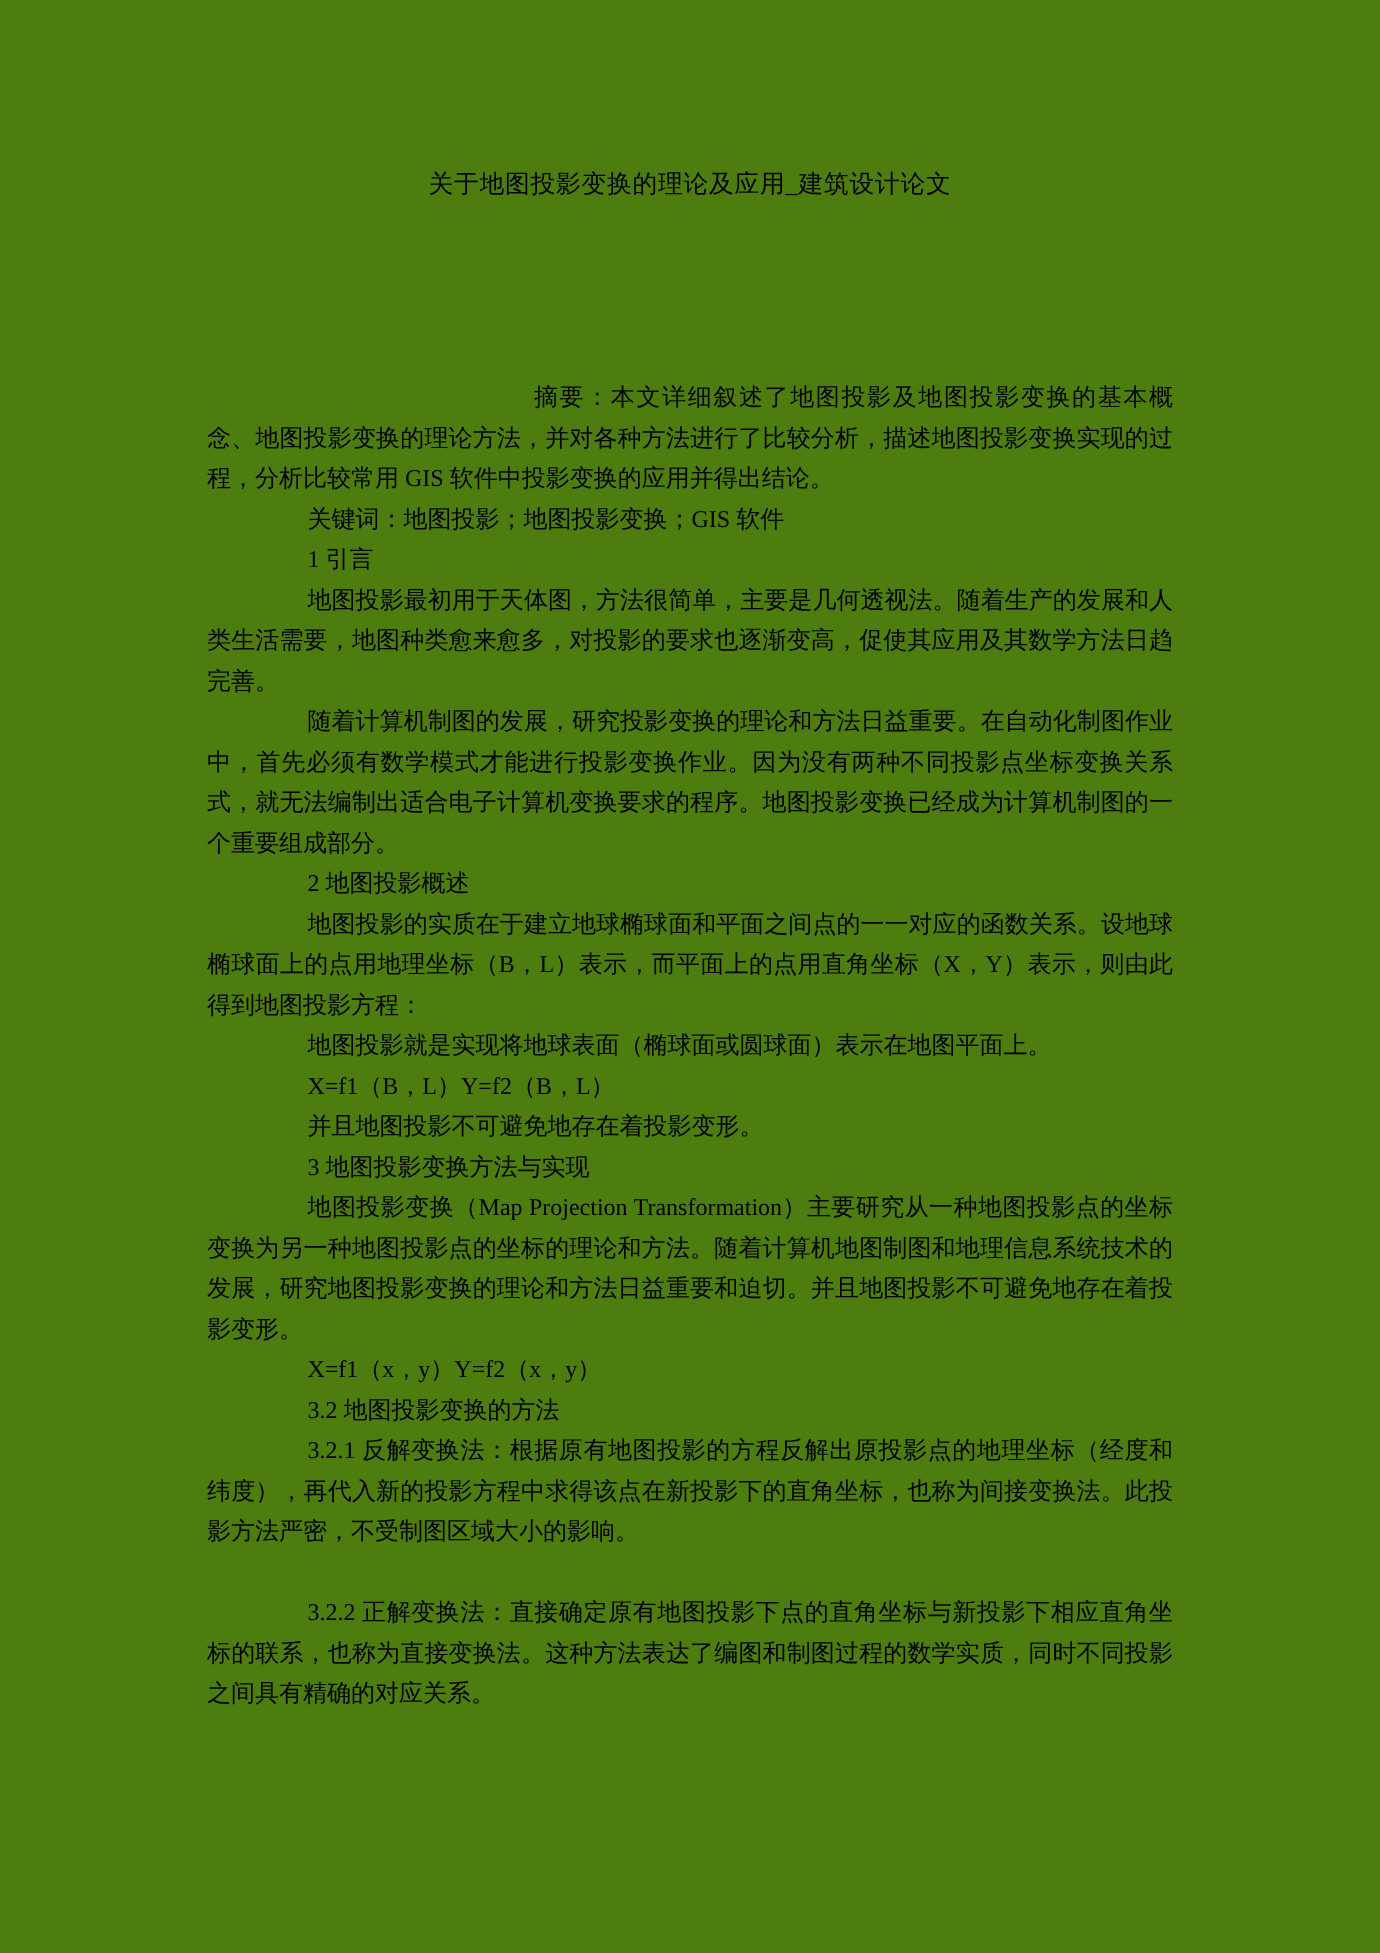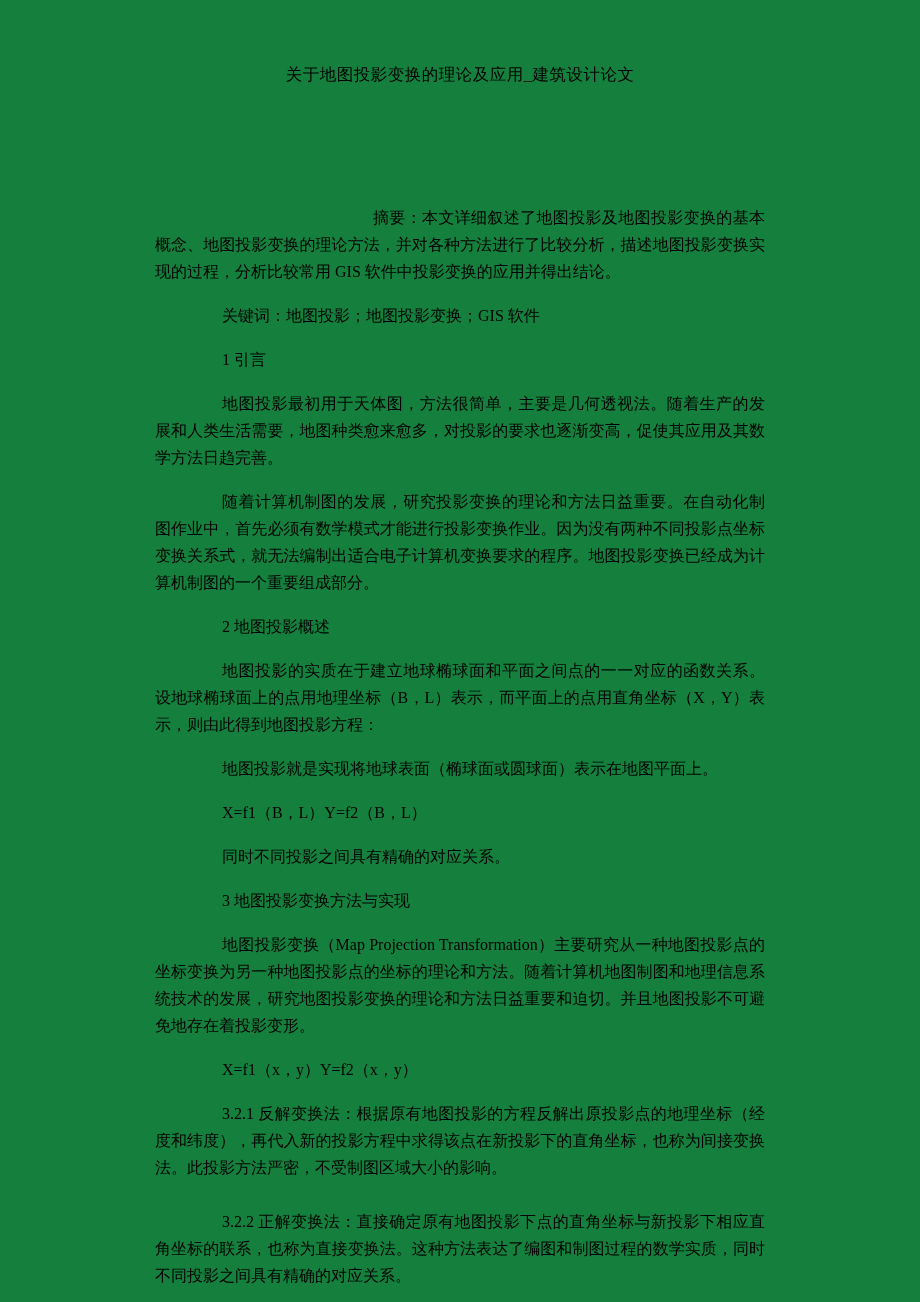--- a/index.html
+++ b/index.html
@@ -9,40 +9,40 @@
   body {
     width: 920px;
     height: 1302px;
     background: #ffffff;
     overflow: hidden;
   }
   .page {
     position: relative;
     width: 920px;
     height: 1302px;
-    background: #15803d;
+    background: #4d7c0f;
     color: #000000;
     font-family: "Liberation Serif", "DejaVu Serif", serif;
     box-sizing: border-box;
-    padding-top: 64px;
+    padding-top: 112px;
   }
   .doc-title {
     margin: 0;
     font-size: 16.5px;
     font-weight: 400;
     text-align: center;
     line-height: 22px;
     letter-spacing: 0.5px;
   }
   .doc-body {
     margin: 118px 138px 0 138px;
     width: 644px;
   }
   .para {
-    margin: 17px;
+    margin: 0;
     font-size: 16px;
     line-height: 27px;
     text-align: justify;
     text-justify: inter-character;
     word-break: break-all;
   }
 </style>
 </head>
 <body>
 
@@ -51,20 +51,21 @@
   <div class="doc-body">
       <p class="para" style="text-indent: 218px;">摘要：本文详细叙述了地图投影及地图投影变换的基本概念、地图投影变换的理论方法，并对各种方法进行了比较分析，描述地图投影变换实现的过程，分析比较常用 GIS 软件中投影变换的应用并得出结论。</p>
       <p class="para" style="text-indent: 67px;">关键词：地图投影；地图投影变换；GIS 软件</p>
       <p class="para" style="text-indent: 67px;">1  引言</p>
       <p class="para" style="text-indent: 67px;">地图投影最初用于天体图，方法很简单，主要是几何透视法。随着生产的发展和人类生活需要，地图种类愈来愈多，对投影的要求也逐渐变高，促使其应用及其数学方法日趋完善。</p>
       <p class="para" style="text-indent: 67px;">随着计算机制图的发展，研究投影变换的理论和方法日益重要。在自动化制图作业中，首先必须有数学模式才能进行投影变换作业。因为没有两种不同投影点坐标变换关系式，就无法编制出适合电子计算机变换要求的程序。地图投影变换已经成为计算机制图的一个重要组成部分。</p>
       <p class="para" style="text-indent: 67px;">2  地图投影概述</p>
       <p class="para" style="text-indent: 67px;">地图投影的实质在于建立地球椭球面和平面之间点的一一对应的函数关系。设地球椭球面上的点用地理坐标（B，L）表示，而平面上的点用直角坐标（X，Y）表示，则由此得到地图投影方程：</p>
       <p class="para" style="text-indent: 67px;">地图投影就是实现将地球表面（椭球面或圆球面）表示在地图平面上。</p>
       <p class="para" style="text-indent: 67px;">X=f1（B，L）Y=f2（B，L）</p>
-      <p class="para" style="text-indent: 67px;">同时不同投影之间具有精确的对应关系。</p>
+      <p class="para" style="text-indent: 67px;">并且地图投影不可避免地存在着投影变形。</p>
       <p class="para" style="text-indent: 67px;">3  地图投影变换方法与实现</p>
       <p class="para" style="text-indent: 67px;">地图投影变换（Map Projection Transformation）主要研究从一种地图投影点的坐标变换为另一种地图投影点的坐标的理论和方法。随着计算机地图制图和地理信息系统技术的发展，研究地图投影变换的理论和方法日益重要和迫切。并且地图投影不可避免地存在着投影变形。</p>
       <p class="para" style="text-indent: 67px;">X=f1（x，y）Y=f2（x，y）</p>
+      <p class="para" style="text-indent: 67px;">3.2  地图投影变换的方法</p>
       <p class="para" style="text-indent: 67px;">3.2.1  反解变换法：根据原有地图投影的方程反解出原投影点的地理坐标（经度和纬度），再代入新的投影方程中求得该点在新投影下的直角坐标，也称为间接变换法。此投影方法严密，不受制图区域大小的影响。</p>
       <p class="para" style="text-indent: 67px; margin-top: 27px;">3.2.2  正解变换法：直接确定原有地图投影下点的直角坐标与新投影下相应直角坐标的联系，也称为直接变换法。这种方法表达了编图和制图过程的数学实质，同时不同投影之间具有精确的对应关系。</p>
     </div>
 </div>
 
 </body></html>

